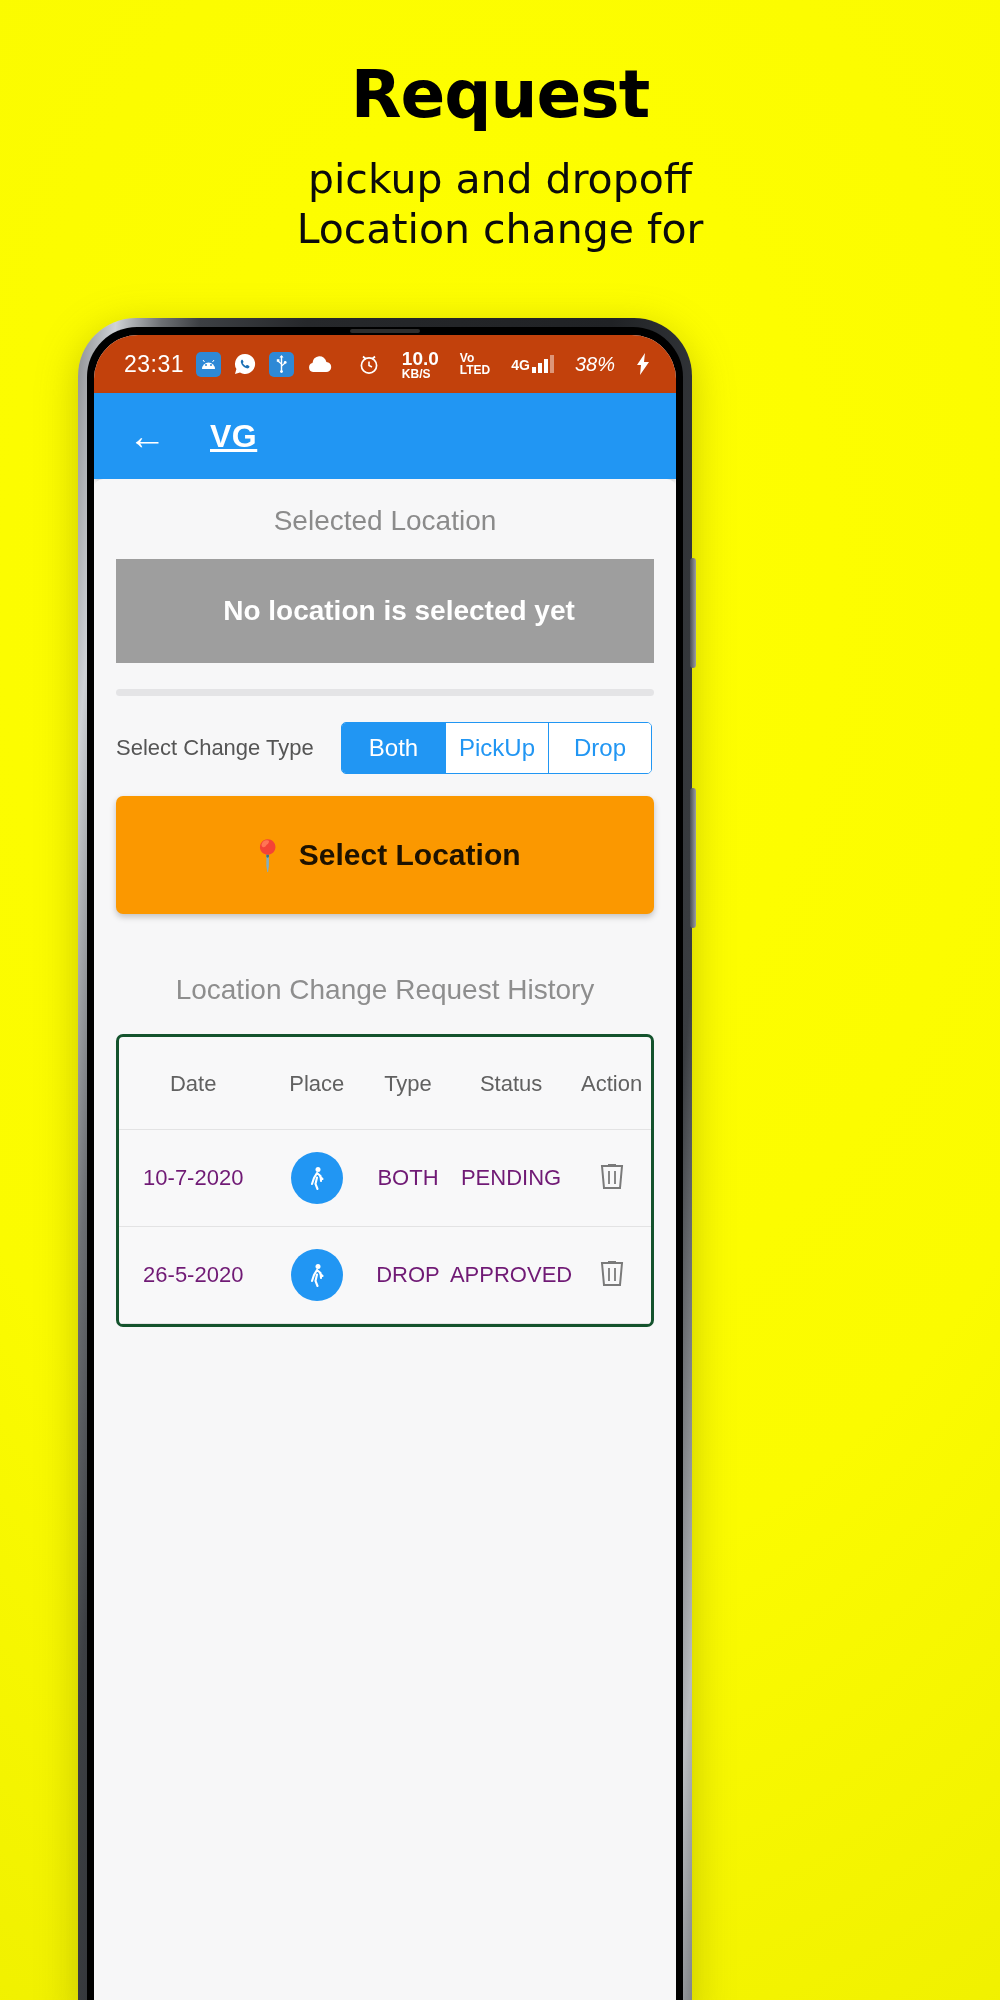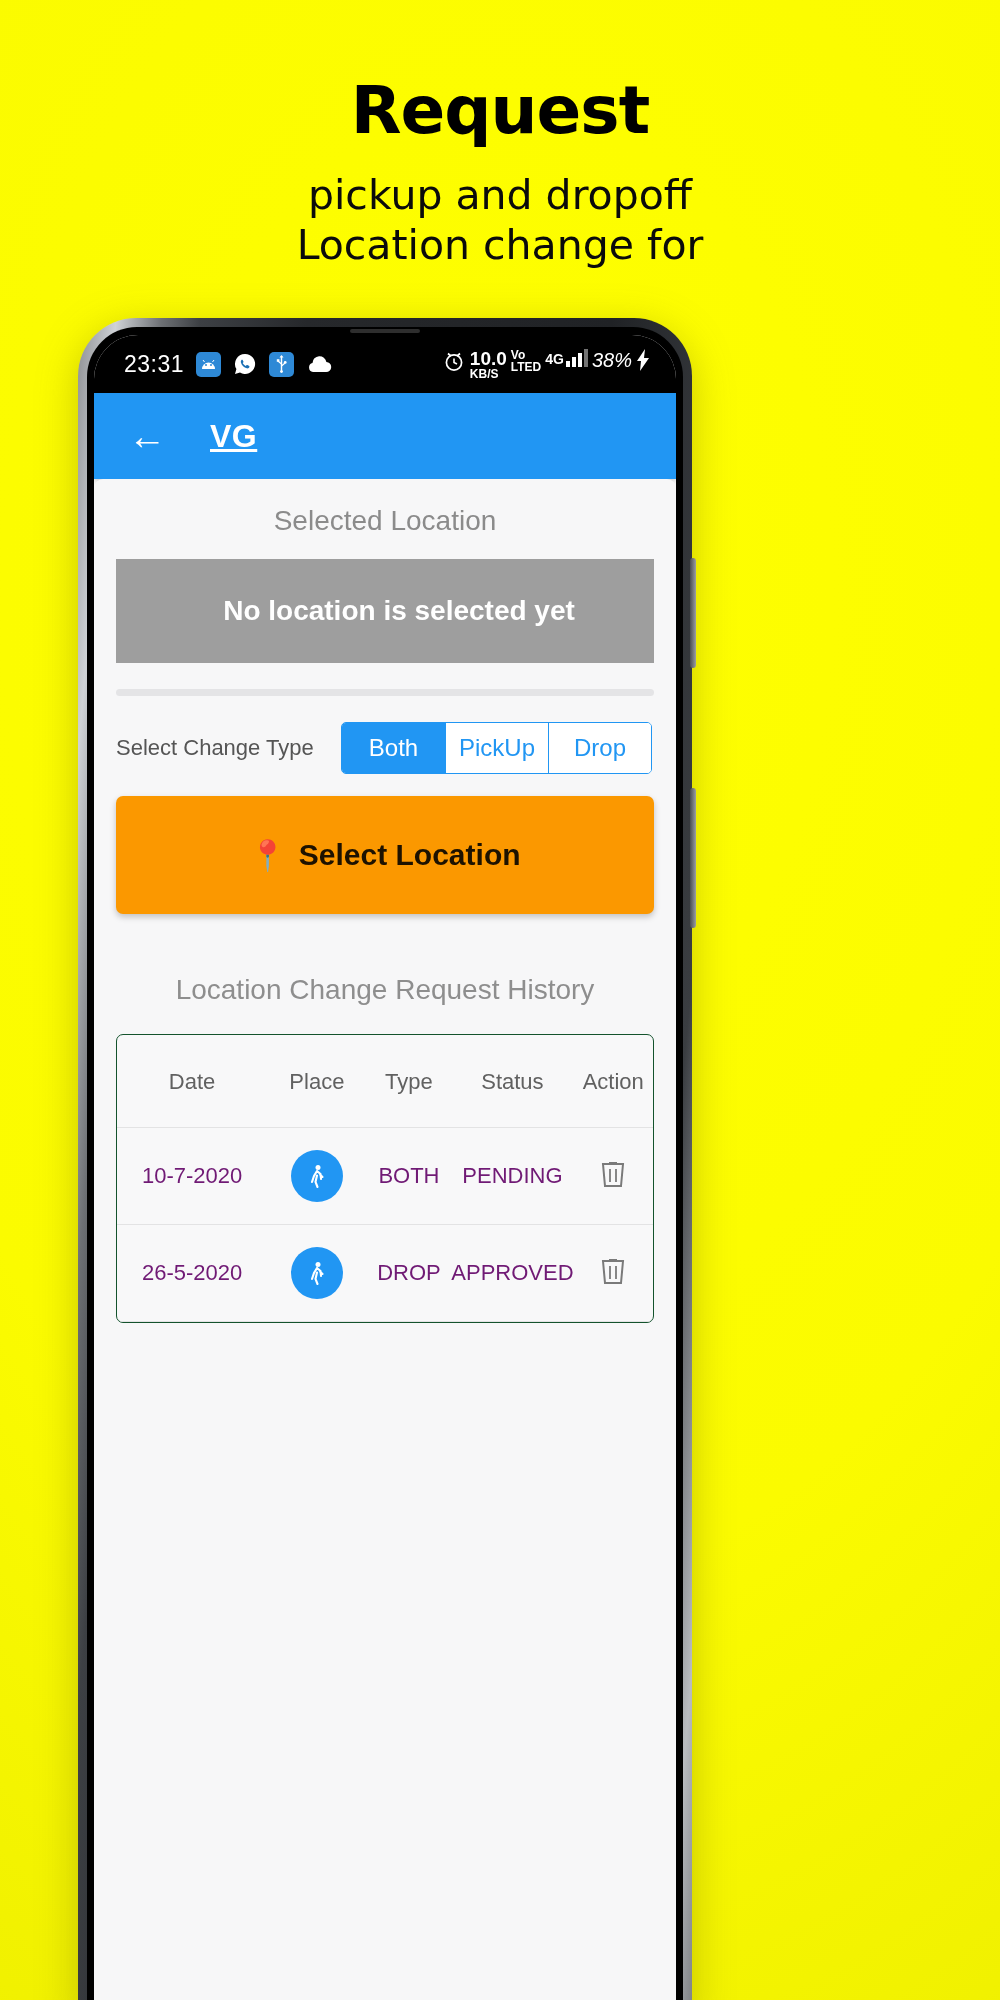--- a/index.html
+++ b/index.html
@@ -9,21 +9,21 @@
     overflow: hidden;
   }
   body {
     background: radial-gradient(ellipse 120% 90% at 50% 30%, #ffff00 0%, #fbfb00 55%, #eded00 100%);
     position: relative;
   }
 
   
   .promo {
     position: absolute; left: 0; top: 0; width: 1000px;
-    text-align: center; padding-top: 78px;
+    text-align: center; padding-top: 62px;
   }
   .promo-title {
     font-family: "DejaVu Sans", sans-serif;
     font-size: 66px; font-weight: 700; color: #000;
     letter-spacing: -1px; line-height: 1.0;
   }
   .promo-sub {
     font-family: "DejaVu Sans", sans-serif;
     font-size: 41px; font-weight: 400; color: #0b0b0b;
     line-height: 1.22; margin-top: 26px;
@@ -62,28 +62,28 @@
   .btn-vol { top: 240px; height: 110px; }
   .btn-pwr { top: 470px; height: 140px; }
   .earpiece {
     position: absolute; left: 50%; transform: translateX(-50%);
     top: 2px; width: 70px; height: 4px; border-radius: 3px;
     background: rgba(255,255,255,.18);
   }
 
   
   .statusbar {
-    height: 58px; background: #000000;
+    height: 58px; background: #c2410c;
     display: flex; align-items: center;
     padding: 0 26px 0 30px; color: #fff;
     font-size: 21px; font-weight: 500;
   }
   .sb-left { display: flex; align-items: center; gap: 12px; flex: 0 0 auto; }
   .sb-time { font-size: 23px; letter-spacing: .5px; }
-  .sb-right { display: flex; align-items: flex-start; gap: 4px; margin-left: auto; }
+  .sb-right { display: flex; align-items: center; gap: 21px; margin-left: auto; }
   .ic-sq {
     width: 25px; height: 25px; border-radius: 5px; background: #2e89d6;
     display: flex; align-items: center; justify-content: center;
     font-size: 15px; color: #fff;
   }
   .ic-plain { display: flex; align-items: center; justify-content: center; }
   .kbs { line-height: 1; text-align: left; }
   .kbs b { display: block; font-size: 19px; font-weight: 700; }
   .kbs i { display: block; font-size: 12px; font-style: normal; font-weight: 700; }
   .volte { line-height: 1; font-size: 12px; font-weight: 700; text-align: left; }
@@ -149,21 +149,21 @@
     font-size: 30px; font-weight: 700; color: #1d1200;
     box-shadow: 0 3px 6px rgba(0,0,0,.22); cursor: pointer;
   }
   .pin { font-size: 30px; }
 
   .hist-title {
     text-align: center; color: #8e8e8e; font-size: 28px;
     padding: 60px 0 28px;
   }
   .table-card {
-    margin: 0 22px; border: 1px solid #14532d; border-radius: 7px;
+    margin: 0 22px; border: 3px solid #14532d; border-radius: 7px;
     background: #f8f8f9; overflow: hidden;
   }
   table { width: 100%; border-collapse: collapse; }
   th {
     font-weight: 400; color: #616161; font-size: 22px;
     padding: 34px 0 32px; text-align: center;
     border-bottom: 1px solid #e3e3e4;
   }
   td {
     font-size: 22px; color: #701a75; text-align: center;

